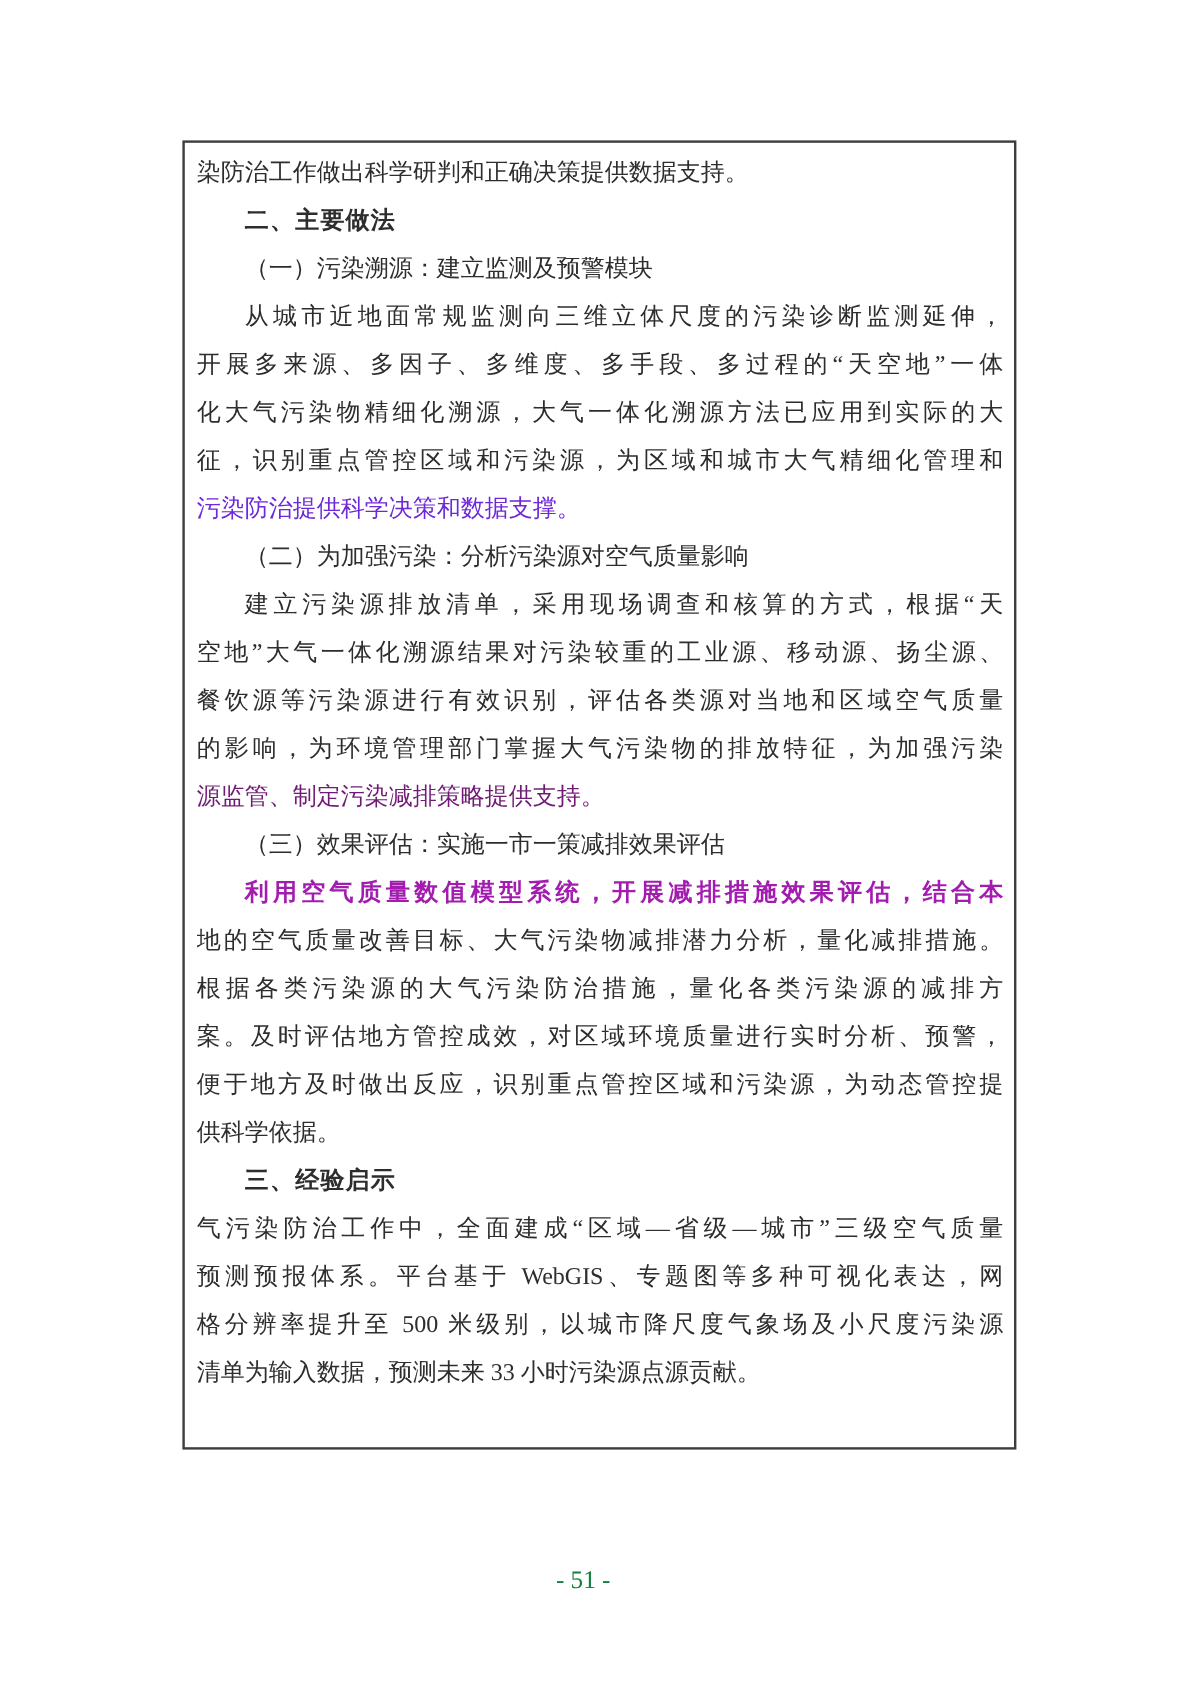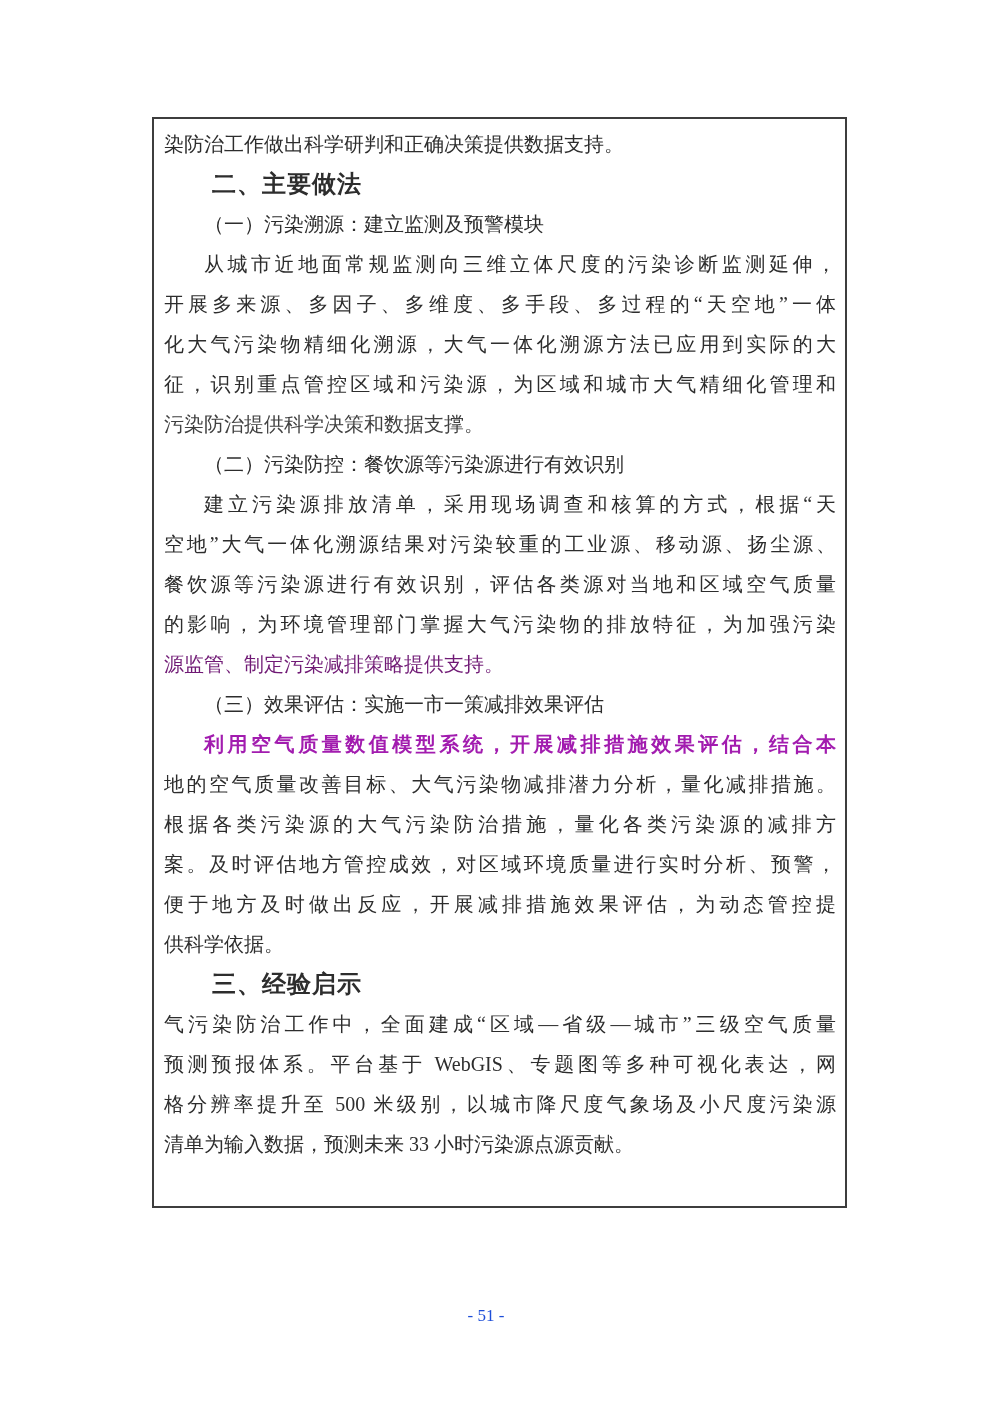--- a/index.html
+++ b/index.html
@@ -44,32 +44,32 @@
   .continuation .line { text-indent: 0; text-align-last: left; }
   .heading .line,
   .subheading .line {
     text-align: left;
     text-align-last: left;
     text-indent: 2em;
     white-space: nowrap;
   }
   .heading .line {
     font-weight: 700;
-    font-size: 24px;
+    font-size: 20px;
     letter-spacing: 1px;
   }
   .footer {
     position: absolute;
     top: 1303px;
     left: 0;
     width: 972px;
     text-align: center;
-    font-size: 17px;
+    font-size: 21px;
     line-height: 26px;
-    color: #1d4ed8;
+    color: #15803d;
   }
 </style>
 </head>
 <body>
 
 <div class="page">
   <div class="content-box" style="border-color: rgb(61, 61, 61);">
       <div class="block continuation">
         <div class="line first end" style="color: rgb(45, 45, 45);">染防治工作做出科学研判和正确决策提供数据支持。</div>
       </div>
@@ -77,41 +77,41 @@
         <div class="line first end" style="color: rgb(45, 45, 45);">二、主要做法</div>
       </div>
       <div class="block subheading">
         <div class="line first end" style="color: rgb(45, 45, 45);">（一）污染溯源：建立监测及预警模块</div>
       </div>
       <div class="block paragraph">
         <div class="line first" style="color: rgb(45, 45, 45);">从城市近地面常规监测向三维立体尺度的污染诊断监测延伸，</div>
         <div class="line" style="color: rgb(45, 45, 45);">开展多来源、多因子、多维度、多手段、多过程的“天空地”一体</div>
         <div class="line" style="color: rgb(45, 45, 45);">化大气污染物精细化溯源，大气一体化溯源方法已应用到实际的大</div>
         <div class="line" style="color: rgb(45, 45, 45);">征，识别重点管控区域和污染源，为区域和城市大气精细化管理和</div>
-        <div class="line end" style="color: #404040;">污染防治提供科学决策和数据支撑。</div>
+        <div class="line end" style="color: #6d28d9;">污染防治提供科学决策和数据支撑。</div>
       </div>
       <div class="block subheading">
-        <div class="line first end" style="color: rgb(45, 45, 45);">（二）污染防控：餐饮源等污染源进行有效识别</div>
+        <div class="line first end" style="color: rgb(45, 45, 45);">（二）为加强污染：分析污染源对空气质量影响</div>
       </div>
       <div class="block paragraph">
         <div class="line first" style="color: rgb(45, 45, 45);">建立污染源排放清单，采用现场调查和核算的方式，根据“天</div>
         <div class="line" style="color: rgb(45, 45, 45);">空地”大气一体化溯源结果对污染较重的工业源、移动源、扬尘源、</div>
         <div class="line" style="color: rgb(45, 45, 45);">餐饮源等污染源进行有效识别，评估各类源对当地和区域空气质量</div>
         <div class="line" style="color: rgb(45, 45, 45);">的影响，为环境管理部门掌握大气污染物的排放特征，为加强污染</div>
         <div class="line end" style="color: #701a75;">源监管、制定污染减排策略提供支持。</div>
       </div>
       <div class="block subheading">
         <div class="line first end" style="color: rgb(45, 45, 45);">（三）效果评估：实施一市一策减排效果评估</div>
       </div>
       <div class="block paragraph">
         <div class="line first" style="color: #a21caf; font-weight: bold;">利用空气质量数值模型系统，开展减排措施效果评估，结合本</div>
         <div class="line" style="color: rgb(45, 45, 45);">地的空气质量改善目标、大气污染物减排潜力分析，量化减排措施。</div>
         <div class="line" style="color: rgb(45, 45, 45);">根据各类污染源的大气污染防治措施，量化各类污染源的减排方</div>
         <div class="line" style="color: rgb(45, 45, 45);">案。及时评估地方管控成效，对区域环境质量进行实时分析、预警，</div>
-        <div class="line" style="color: rgb(45, 45, 45);">便于地方及时做出反应，开展减排措施效果评估，为动态管控提</div>
+        <div class="line" style="color: rgb(45, 45, 45);">便于地方及时做出反应，识别重点管控区域和污染源，为动态管控提</div>
         <div class="line end" style="color: rgb(45, 45, 45);">供科学依据。</div>
       </div>
       <div class="block heading">
         <div class="line first end" style="color: rgb(45, 45, 45);">三、经验启示</div>
       </div>
       <div class="block paragraph">
         <div class="line" style="color: rgb(45, 45, 45);">气污染防治工作中，全面建成“区域—省级—城市”三级空气质量</div>
         <div class="line" style="color: rgb(45, 45, 45);">预测预报体系。平台基于 WebGIS、专题图等多种可视化表达，网</div>
         <div class="line" style="color: rgb(45, 45, 45);">格分辨率提升至 500 米级别，以城市降尺度气象场及小尺度污染源</div>
         <div class="line end" style="color: rgb(45, 45, 45);">清单为输入数据，预测未来 33 小时污染源点源贡献。</div>

